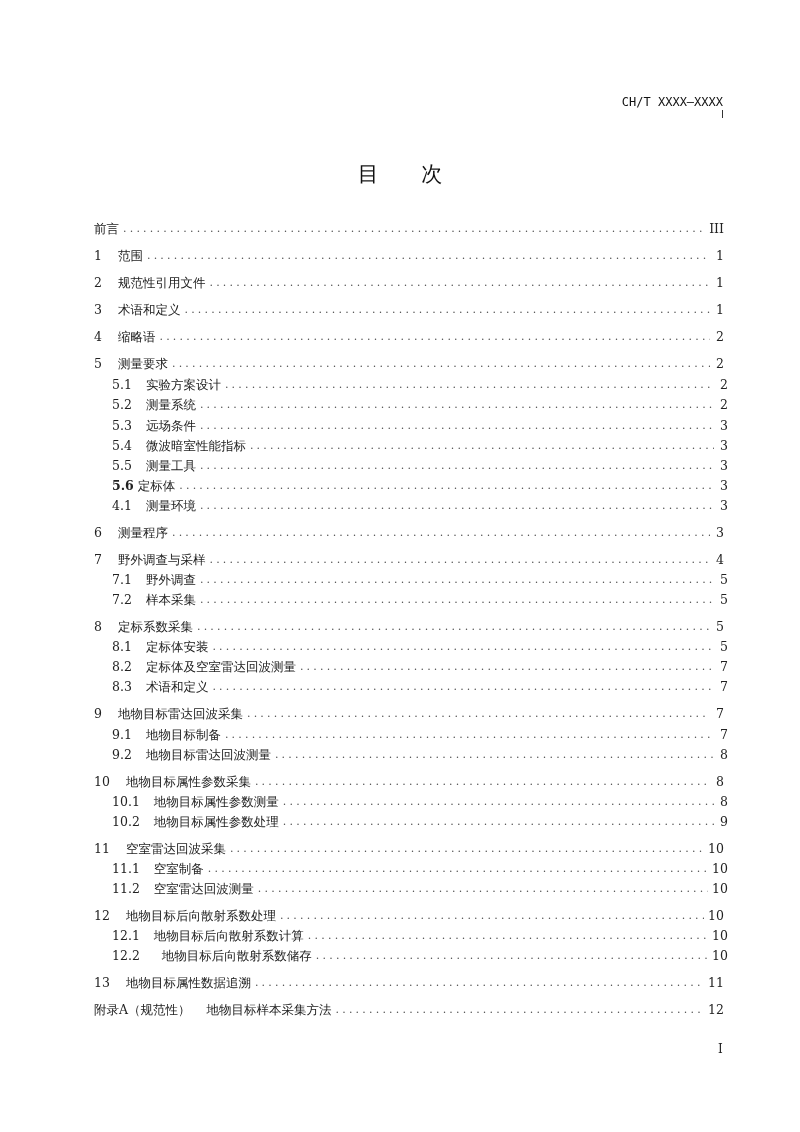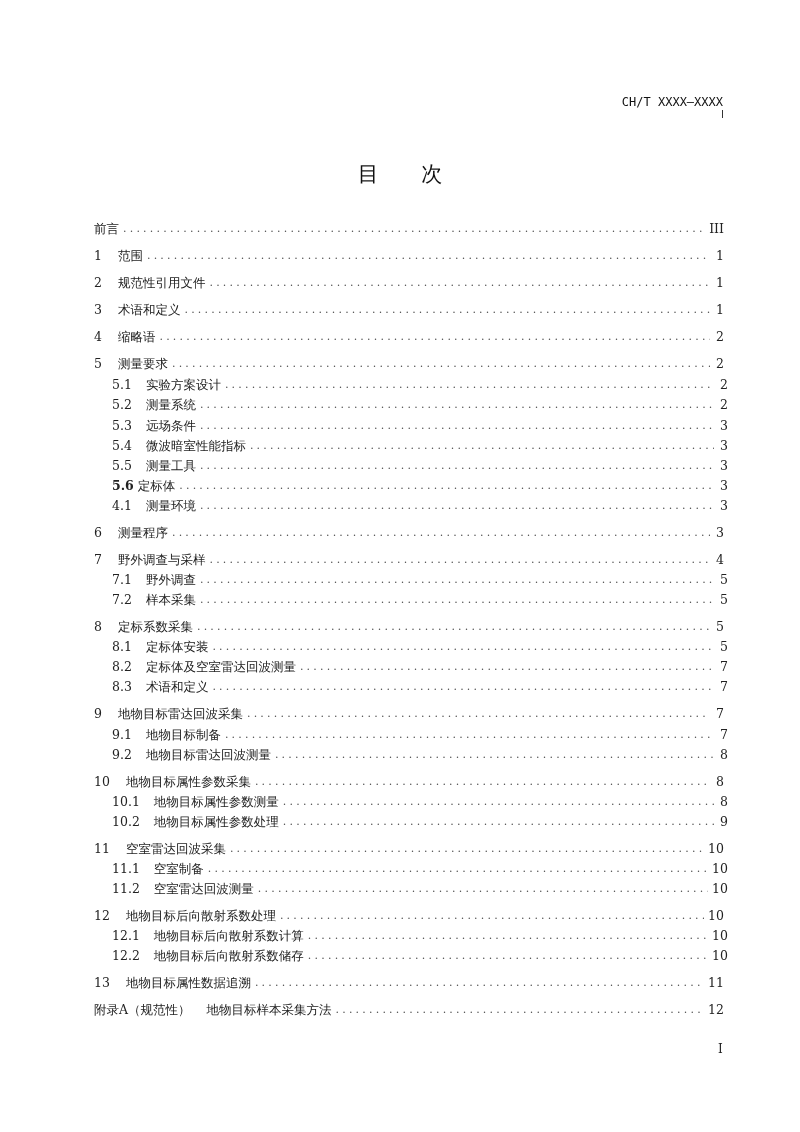--- a/index.html
+++ b/index.html
@@ -214,21 +214,21 @@
       <span class="dots">........................................................................................................................................................................................................</span>
       <span class="pg">10</span>
     </div>
     <div class="row sub" style="top: 707px;">
       <span class="num" style="margin-right: 14px;">12.1</span>
       <span class="lbl">地物目标后向散射系数计算</span>
       <span class="dots">........................................................................................................................................................................................................</span>
       <span class="pg">10</span>
     </div>
     <div class="row sub" style="top: 727px;">
-      <span class="num" style="margin-right: 14px;">12.2</span>
+      <span class="num" style="margin-right: 22px;">12.2</span>
       <span class="lbl">地物目标后向散射系数储存</span>
       <span class="dots">........................................................................................................................................................................................................</span>
       <span class="pg">10</span>
     </div>
     <div class="row" style="top: 754px;">
       <span class="num" style="margin-right: 16px;">13</span>
       <span class="lbl">地物目标属性数据追溯</span>
       <span class="dots">........................................................................................................................................................................................................</span>
       <span class="pg">11</span>
     </div>

